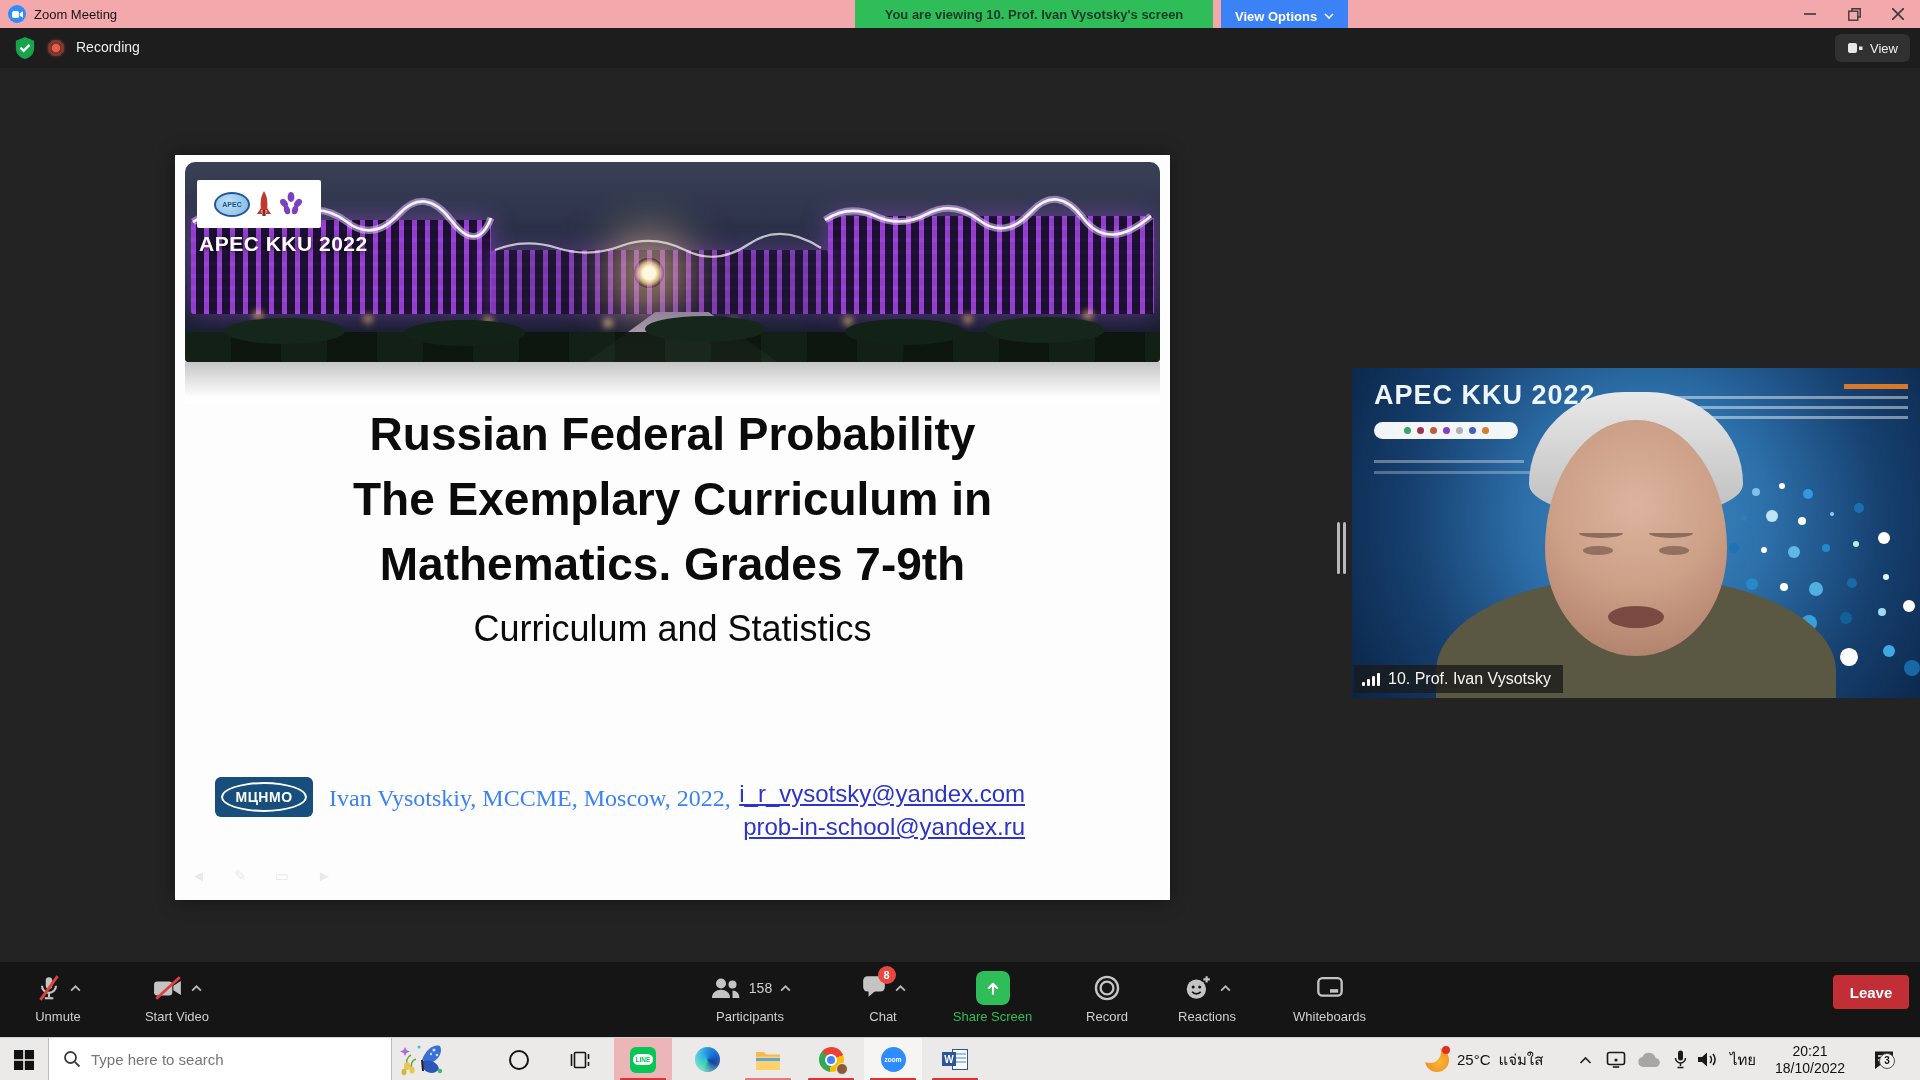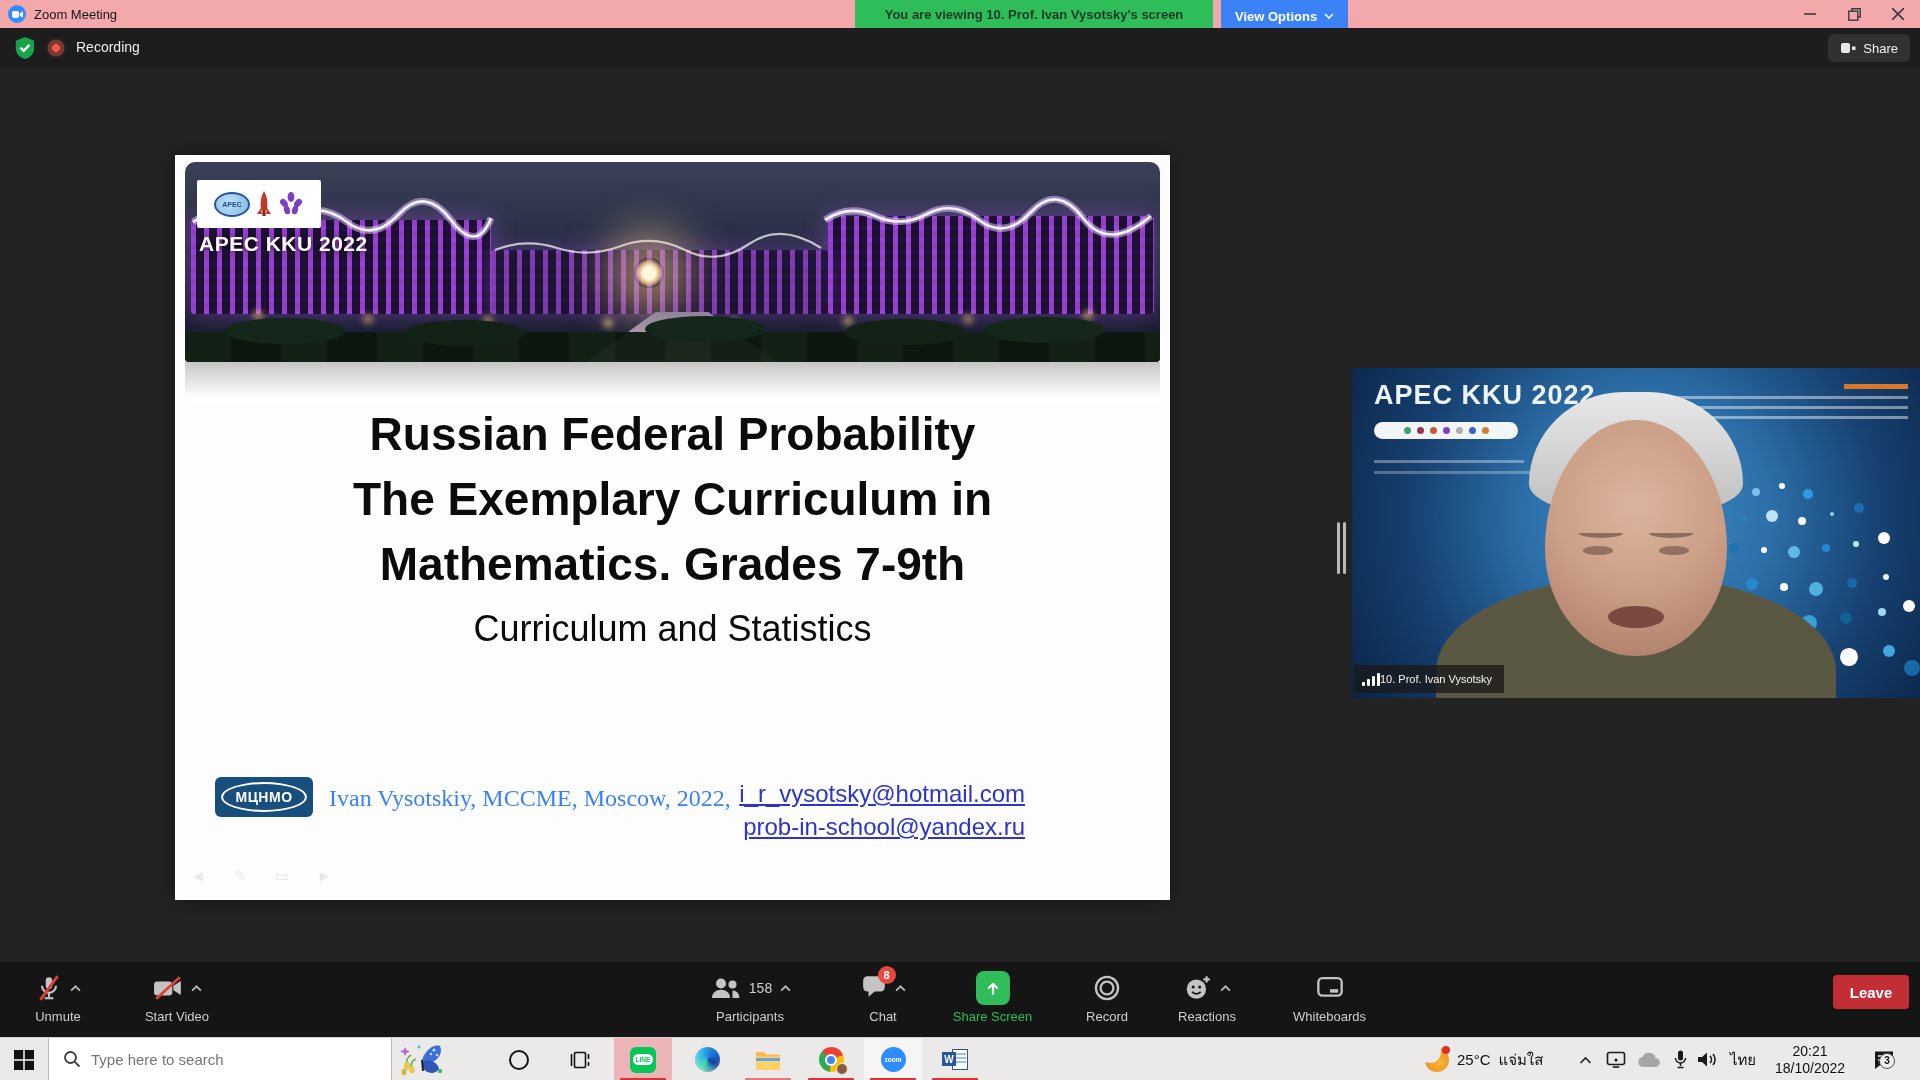--- a/index.html
+++ b/index.html
@@ -100,22 +100,22 @@
   .neck { position:absolute; left:50%; bottom:100px; width:92px; height:80px; transform:translateX(-50%); background:#c19078; }
   .hair { position:absolute; left:50%; top:24px; width:214px; height:122px; transform:translateX(-50%);
           background:linear-gradient(180deg,#e8e8e8,#bfbfbf); border-radius:50% 50% 42% 42% / 85% 85% 28% 28%; }
   .face { position:absolute; left:50%; top:52px; width:182px; height:236px; transform:translateX(-50%);
           border-radius:50% / 55% 55% 46% 46%;
           background:radial-gradient(circle at 50% 36%, #dcb49e 0%, #cda088 46%, #b98a74 76%, #a97c68 100%); }
   .brow { position:absolute; top:108px; width:44px; height:10px; border-bottom:5px solid rgba(118,88,74,.75); border-radius:50%; }
   .eye  { position:absolute; top:126px; width:30px; height:9px; background:rgba(84,60,52,.5); border-radius:50%; }
   .mouth{ position:absolute; left:50%; top:186px; width:56px; height:22px; transform:translateX(-50%);
           background:#7a4a40; border-radius:50%; }
-  .tile-label { position:absolute; left:2px; bottom:5px; height:28px; display:flex; align-items:center; 
-                padding:0 12px 0 8px; background:rgba(25,25,25,.78); color:#f5f5f5; font-size:11px; }
+  .tile-label { position:absolute; left:2px; bottom:5px; height:28px; display:flex; align-items:center; gap:8px;
+                padding:0 12px 0 8px; background:rgba(25,25,25,.78); color:#f5f5f5; font-size:16px; }
   .sig { display:flex; align-items:flex-end; gap:2px; }
   .sig i { width:3px; background:#fff; display:block; border-radius:1px; }
 
   
   .toolbar { position:absolute; left:0; top:962px; width:1920px; height:75px; background:#151515; }
   .ctl { position:absolute; top:8px; display:flex; flex-direction:column; align-items:center; cursor:pointer; }
   .ctl .icon-row { height:36px; display:flex; align-items:center; gap:8px; }
   .ctl .lbl { font-size:13px; color:#cfcfcf; margin-top:3px; }
   .ctl .count { font-size:14px; color:#cfcfcf; }
   .share-ico { width:34px; height:34px; border-radius:8px; background:#2ebd59; display:flex; align-items:center; justify-content:center; }
@@ -195,21 +195,21 @@
       <path d="M12 1l10 4v8c0 7-5 11-10 12C7 24 2 20 2 13V5z" fill="#16a34a"></path>
       <path d="M7 12.5l3.5 3.5L17 9.5" stroke="#fff" stroke-width="2.6" fill="none"></path>
     </svg>
     <span class="recdot"></span>
     <span class="reclabel">Recording</span>
     <div class="view-btn">
       <svg width="16" height="14" viewBox="0 0 16 14">
           <rect x="1" y="2" width="9" height="10" rx="2" fill="#e8e8e8"></rect>
           <rect x="12" y="5.5" width="3.5" height="3.5" fill="#e8e8e8"></rect>
         </svg>
-      <span>Share</span>
+      <span>View</span>
     </div>
   </div>
 
   <div class="content">
 
     <div class="slide">
       <div class="hero">
         <div class="bldg left"></div>
         <div class="bldg right"></div>
         <div class="bldg mid"></div>
@@ -250,21 +250,21 @@
         <div class="line">The Exemplary Curriculum in</div>
         <div class="line">Mathematics. Grades 7-9th</div>
         <div class="sub">Curriculum and Statistics</div>
       </div>
 
       <div class="mccme">
         <span class="oval">МЦНМО</span>
       </div>
       <div class="footer-text">Ivan Vysotskiy, MCCME, Moscow, 2022,</div>
       <div class="links">
-        <a>i_r_vysotsky@hotmail.com</a>
+        <a>i_r_vysotsky@yandex.com</a>
         <a>prob-in-school@yandex.ru</a>
       </div>
       <div class="ppt-ctl">◄ ✎ ▭ ►</div>
     </div>
 
     <div class="drag-handle">
         <i></i>
         <i></i>
       </div>
 

